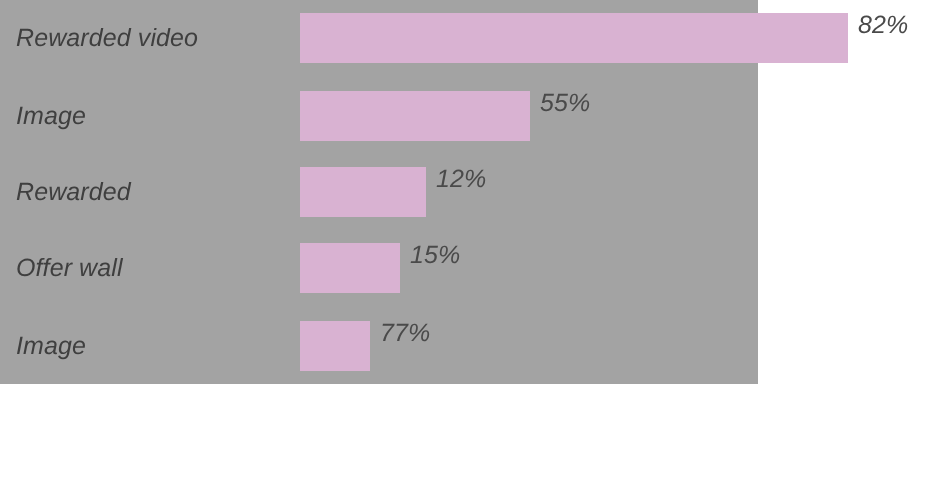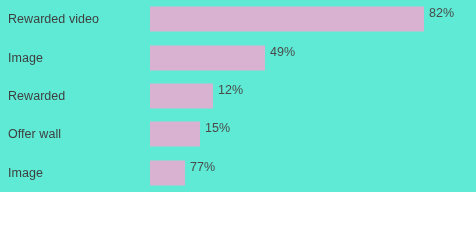--- a/index.html
+++ b/index.html
@@ -10,23 +10,24 @@
   body {
     width: 476px;
     height: 192px;
     overflow: hidden;
     font-family: "Liberation Sans", sans-serif;
     -webkit-font-smoothing: antialiased;
   }
 
   #chart-root {
     position: relative;
-    width: 476px;
+    width: 379px;
     height: 192px;
-    background: #5eead4;
+    background: #a3a3a3;
+    font-style: italic;
   }
 
   .chart-rows {
     position: absolute;
     left: 0;
     top: 0;
     width: 476px;
     height: 192px;
     display: flex;
     flex-direction: column;
@@ -89,21 +90,21 @@
         <div class="bar" style="width: 274px; background: rgb(217, 178, 210);"></div>
         <span class="val-label">82%</span>
       </div>
     </div>
 
 
     <div class="chart-row">
       <span class="cat-label">Image</span>
       <div class="bar-track">
         <div class="bar" style="width: 115px; background: rgb(217, 178, 210);"></div>
-        <span class="val-label">49%</span>
+        <span class="val-label">55%</span>
       </div>
     </div>
 
     <div class="chart-row">
       <span class="cat-label">Rewarded</span>
       <div class="bar-track">
         <div class="bar" style="width: 63px; background: rgb(217, 178, 210);"></div>
         <span class="val-label">12%</span>
       </div>
     </div>

